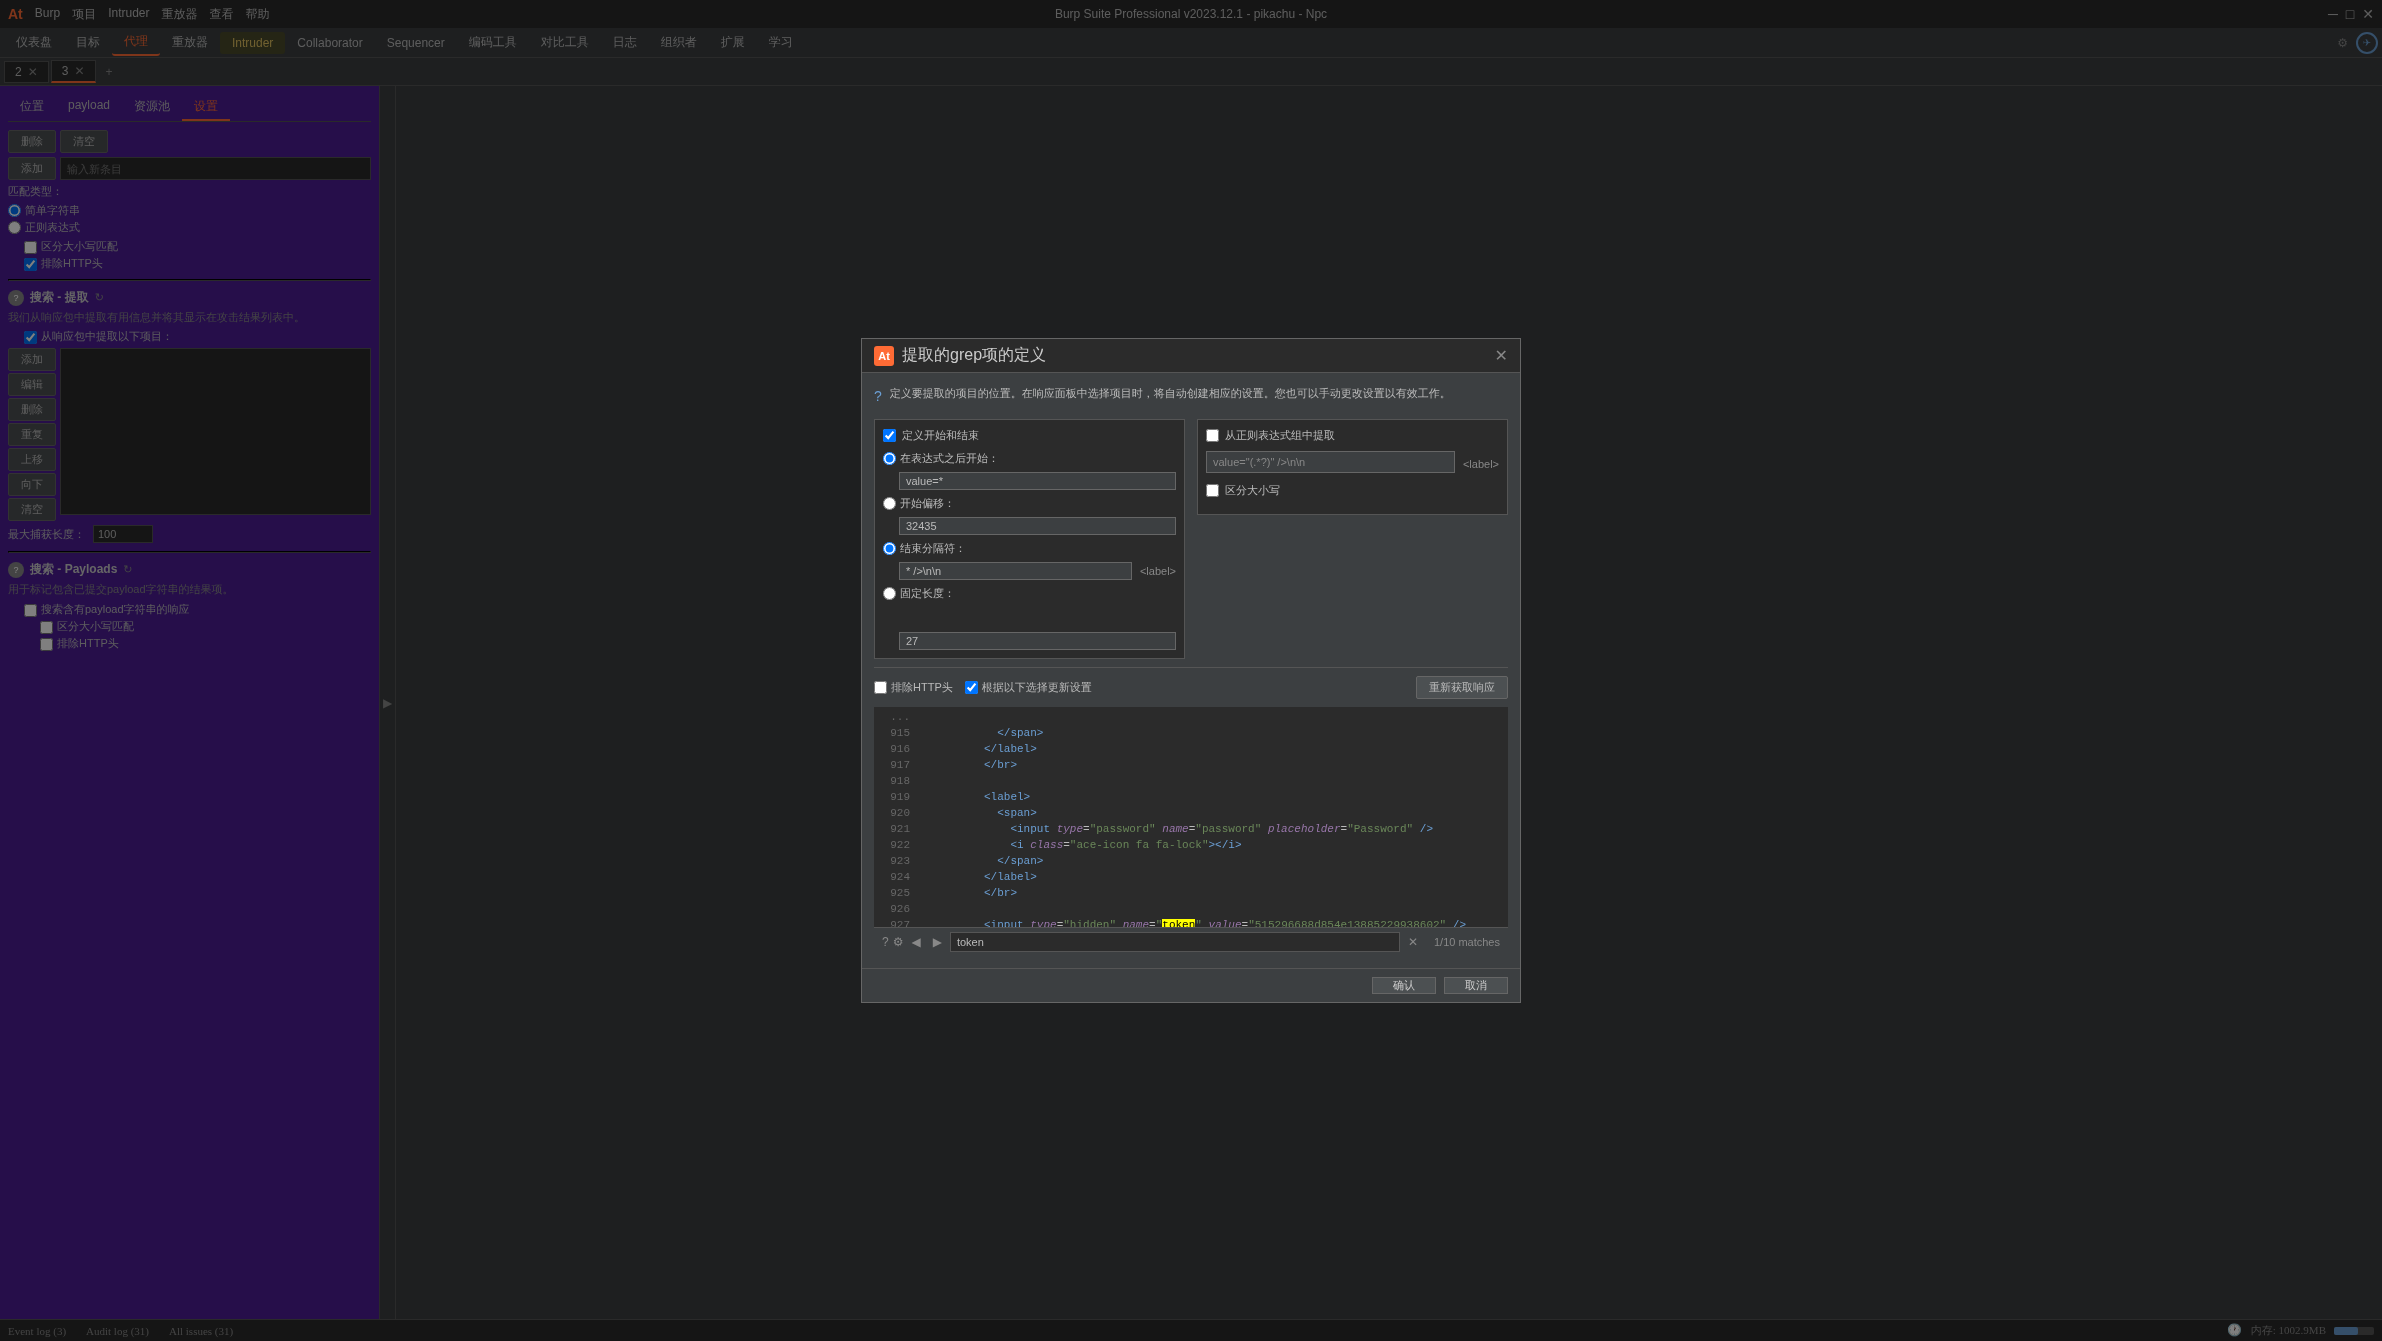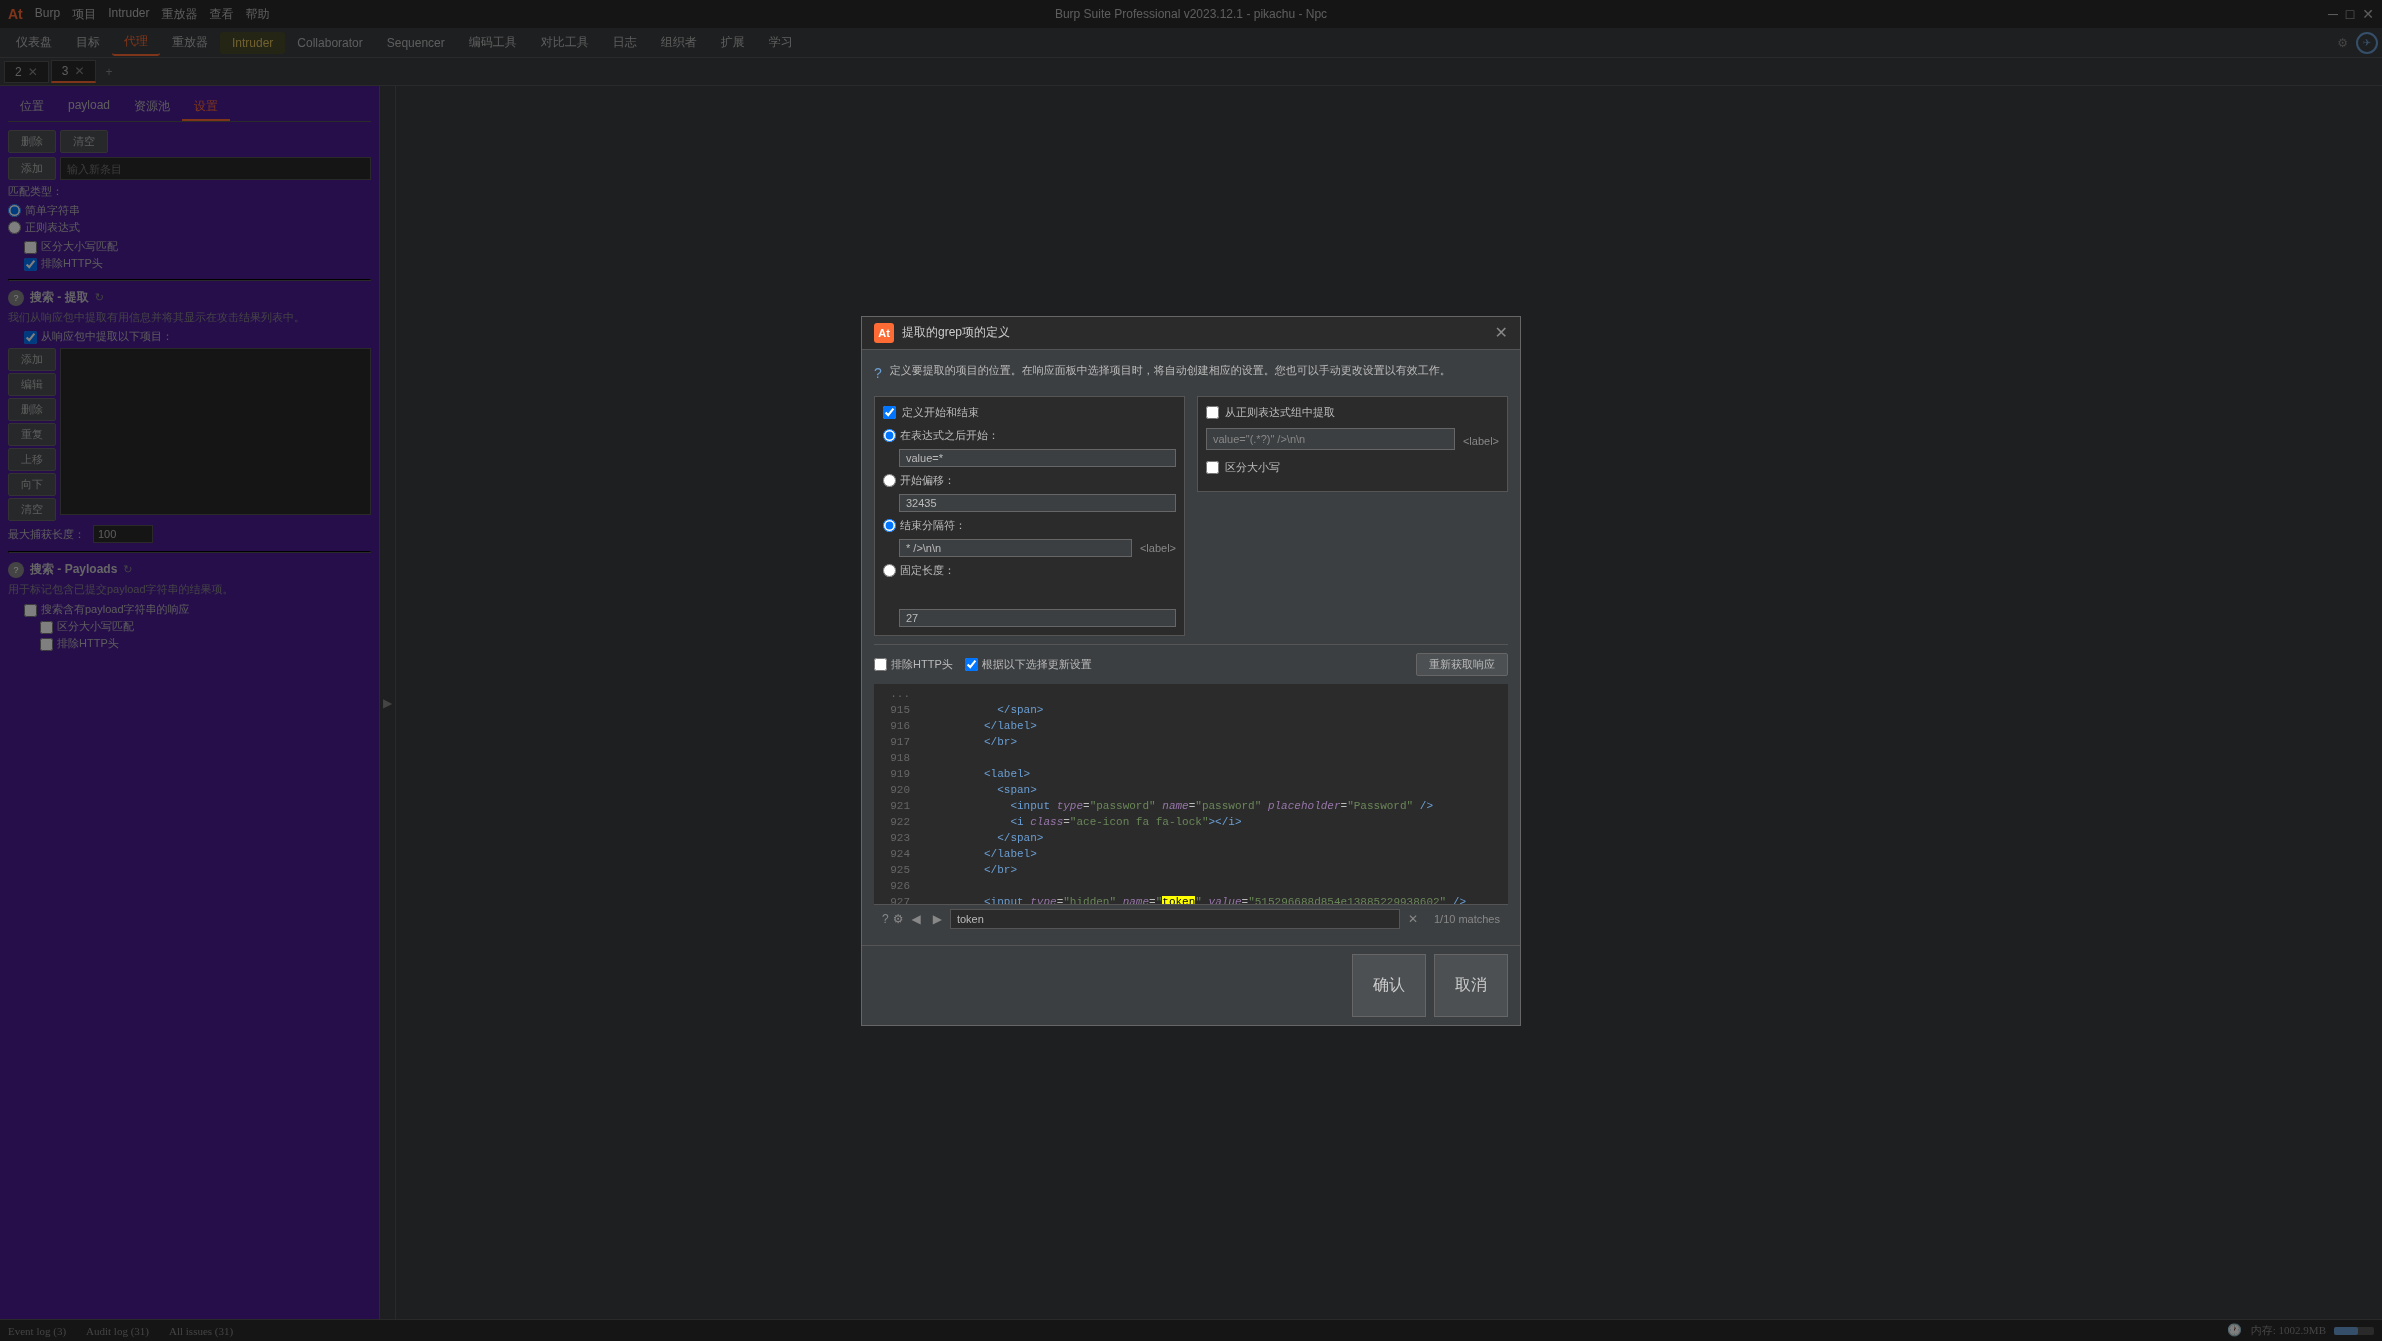--- a/index.html
+++ b/index.html
@@ -58,21 +58,21 @@
     .max-capture input { width: 60px; background: #2b2b2b; border: 1px solid #555; color: #bbb; padding: 2px 4px; }
 
     
     .collapse-arrow { width: 16px; background: #3c3f41; display: flex; align-items: center; justify-content: center; cursor: pointer; color: #888; border-right: 1px solid #555; }
 
     
     .modal-overlay { position: fixed; top: 0; left: 0; width: 100%; height: 100%; background: rgba(0,0,0,0.5); z-index: 100; display: flex; align-items: center; justify-content: center; }
     .modal { background: #3c3f41; border: 1px solid #666; width: 660px; min-height: 580px; display: flex; flex-direction: column; }
     .modal-header { background: #2b2b2b; padding: 6px 12px; display: flex; align-items: center; gap: 8px; border-bottom: 1px solid #555; }
     .modal-title-icon { width: 20px; height: 20px; background: #ff6b35; border-radius: 3px; display: flex; align-items: center; justify-content: center; color: white; font-size: 11px; font-weight: bold; }
-    .modal-title { color: #ccc; font-size: 12px; }
+    .modal-title { color: #ccc; font-size: 16px; }
     .modal-close { margin-left: auto; cursor: pointer; color: #888; font-size: 16px; }
 
     .modal-body { padding: 12px; flex: 1; }
     .modal-info { display: flex; align-items: flex-start; gap: 8px; margin-bottom: 12px; color: #bbb; font-size: 11px; line-height: 1.5; }
     .info-icon { color: #6b9fd4; font-size: 14px; flex-shrink: 0; margin-top: 1px; }
 
     .modal-two-col { display: flex; gap: 12px; }
     .modal-left-col { flex: 1; }
     .modal-right-col { flex: 1; }
 
@@ -101,21 +101,21 @@
 
     
     .search-bar { display: flex; align-items: center; padding: 4px 8px; background: #3c3f41; border-top: 1px solid #555; gap: 4px; }
     .search-input { flex: 1; background: #2b2b2b; border: 1px solid #555; color: #bbb; padding: 3px 6px; font-size: 11px; }
     .search-clear { color: #888; cursor: pointer; padding: 2px 4px; }
     .search-matches { color: #888; font-size: 11px; margin-left: 8px; }
     .search-nav { color: #888; cursor: pointer; font-size: 12px; padding: 2px 4px; }
 
     
     .modal-footer { display: flex; justify-content: flex-end; gap: 8px; padding: 8px 12px; border-top: 1px solid #555; }
-    .btn-primary { background: #4c5052; color: #ccc; border: 1px solid #666; padding: 20px 20px; cursor: pointer; font-size: 16px; }
+    .btn-primary { background: #4c5052; color: #ccc; border: 1px solid #666; padding: 0 20px; cursor: pointer; font-size: 11px; }
 
     
     .statusbar { height: 22px; background: #2b2b2b; display: flex; align-items: center; padding: 0 8px; gap: 20px; border-top: 1px solid #555; font-family: Liberation Serif, serif; }
     .status-item { color: #888; font-size: 11px; }
     .status-right { margin-left: auto; display: flex; align-items: center; gap: 8px; }
     .memory-bar { width: 40px; height: 8px; background: #555; border-radius: 2px; }
     .memory-fill { height: 100%; width: 60%; background: #6b9fd4; border-radius: 2px; }
 
     
     ::-webkit-scrollbar { width: 6px; height: 6px; }

